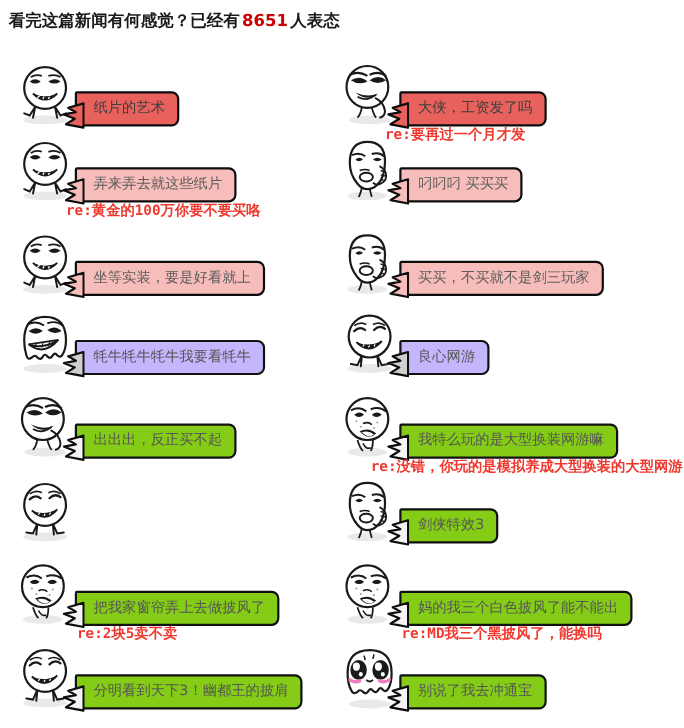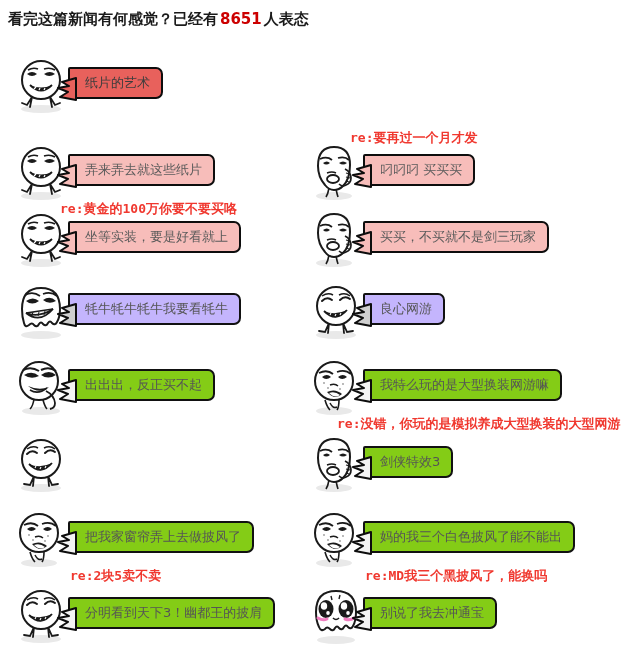--- a/index.html
+++ b/index.html
@@ -28,21 +28,21 @@
   .entry{position:relative;display:flex;align-items:flex-start;height:62px;}
 
   
   .avatar{
     position:relative;width:62px;height:62px;flex:0 0 62px;
   }
   .avatar svg{display:block;width:62px;height:62px;}
 
   
   .bubble-wrap{
-    position:relative;margin-left:-4px;margin-top:12px;
+    position:relative;margin-left:-4px;margin-top:28px;
     display:inline-block;
     text-decoration:underline;
   }
   .bubble{
     position:relative;display:inline-block;
     padding:5px 11px 6px 15px;
     border:2px solid #111;
     font-size:13px;line-height:17px;color:#555;
     white-space:nowrap;
     border-radius:2px 7px 7px 2px;
@@ -94,24 +94,44 @@
     </svg>
             </div>
             <div class="bubble-wrap"><div class="bubble red">纸片的艺术<div class="tail">
                   <svg width="20" height="26" viewBox="0 0 20 26">
   <path d="M19 2 L5 6 L12 10 L1 12 L11 16 L3 21 L19 24 Z" fill="#e8615c" stroke="#0d0d0d" stroke-width="2" stroke-linejoin="round"></path>
 </svg>
                 </div></div></div>
           </div>
         </div>
         <div class="cell right">
-          <div class="reply" style="top: 58px; left: 45px; margin-top: 16px;">re:要再过一个月才发</div>
-        </div>
-      </div>
-      <div class="row" style="top: 142px;">
+          <div class="entry">
+            <div class="avatar">
+    <svg viewBox="0 0 62 62">
+      <ellipse cx="31" cy="54" rx="19" ry="4" fill="#e9e9e9"></ellipse>
+      <ellipse cx="29" cy="24" rx="19" ry="19" fill="#fff" stroke="#1a1a1a" stroke-width="2"></ellipse>
+      <path d="M14 18 q8 -5 15 1 q-8 4 -15 -1z" fill="#1a1a1a"></path>
+      <path d="M31 18 q8 -6 15 0 q-8 5 -15 0z" fill="#1a1a1a"></path>
+      <path d="M13 13 q8 -4 16 1 M31 13 q8 -4 15 1" stroke="#1a1a1a" stroke-width="2" fill="none"></path>
+      <path d="M18 29 q11 9 21 1 q-10 4 -21 -1z" fill="#1a1a1a"></path>
+      <path d="M20 33 q8 5 17 -2" stroke="#1a1a1a" stroke-width="1.6" fill="none"></path>
+      <path d="M36 34 q8 4 9 12 q0 5 -5 6" stroke="#1a1a1a" stroke-width="1.8" fill="none"></path>
+      <path d="M24 42 q-1 7 -4 10 M33 43 q2 7 4 9" stroke="#1a1a1a" stroke-width="1.6" fill="none"></path>
+    </svg>
+            </div>
+            <div class="bubble-wrap"><div class="bubble red">大侠，工资发了吗<div class="tail">
+                  <svg width="20" height="26" viewBox="0 0 20 26">
+  <path d="M19 2 L5 6 L12 10 L1 12 L11 16 L3 21 L19 24 Z" fill="#e8615c" stroke="#0d0d0d" stroke-width="2" stroke-linejoin="round"></path>
+</svg>
+                </div></div></div>
+          </div>
+          <div class="reply" style="top: 58px; left: 45px;">re:要再过一个月才发</div>
+        </div>
+      </div>
+      <div class="row" style="top: 124px;">
         <div class="cell left">
           <div class="entry">
             <div class="avatar">
     <svg viewBox="0 0 62 62">
       <ellipse cx="31" cy="54" rx="20" ry="4" fill="#e9e9e9"></ellipse>
       <path d="M22 42 L17 50 L12 48 M22 42 L20 52 M40 42 L45 50 L50 48 M40 42 L42 52" stroke="#1a1a1a" stroke-width="1.8" fill="none" stroke-linecap="round"></path>
       <ellipse cx="31" cy="25" rx="19" ry="19" fill="#fff" stroke="#1a1a1a" stroke-width="2"></ellipse>
       <path d="M17 19 q5 -4 10 0 q-5 4 -10 0z" fill="#1a1a1a"></path>
       <path d="M34 19 q6 -4 11 0 q-6 4 -11 0z" fill="#1a1a1a"></path>
       <path d="M18 15 q5 -3 10 -1 M34 14 q6 -2 11 1" stroke="#1a1a1a" stroke-width="1.6" fill="none"></path>

